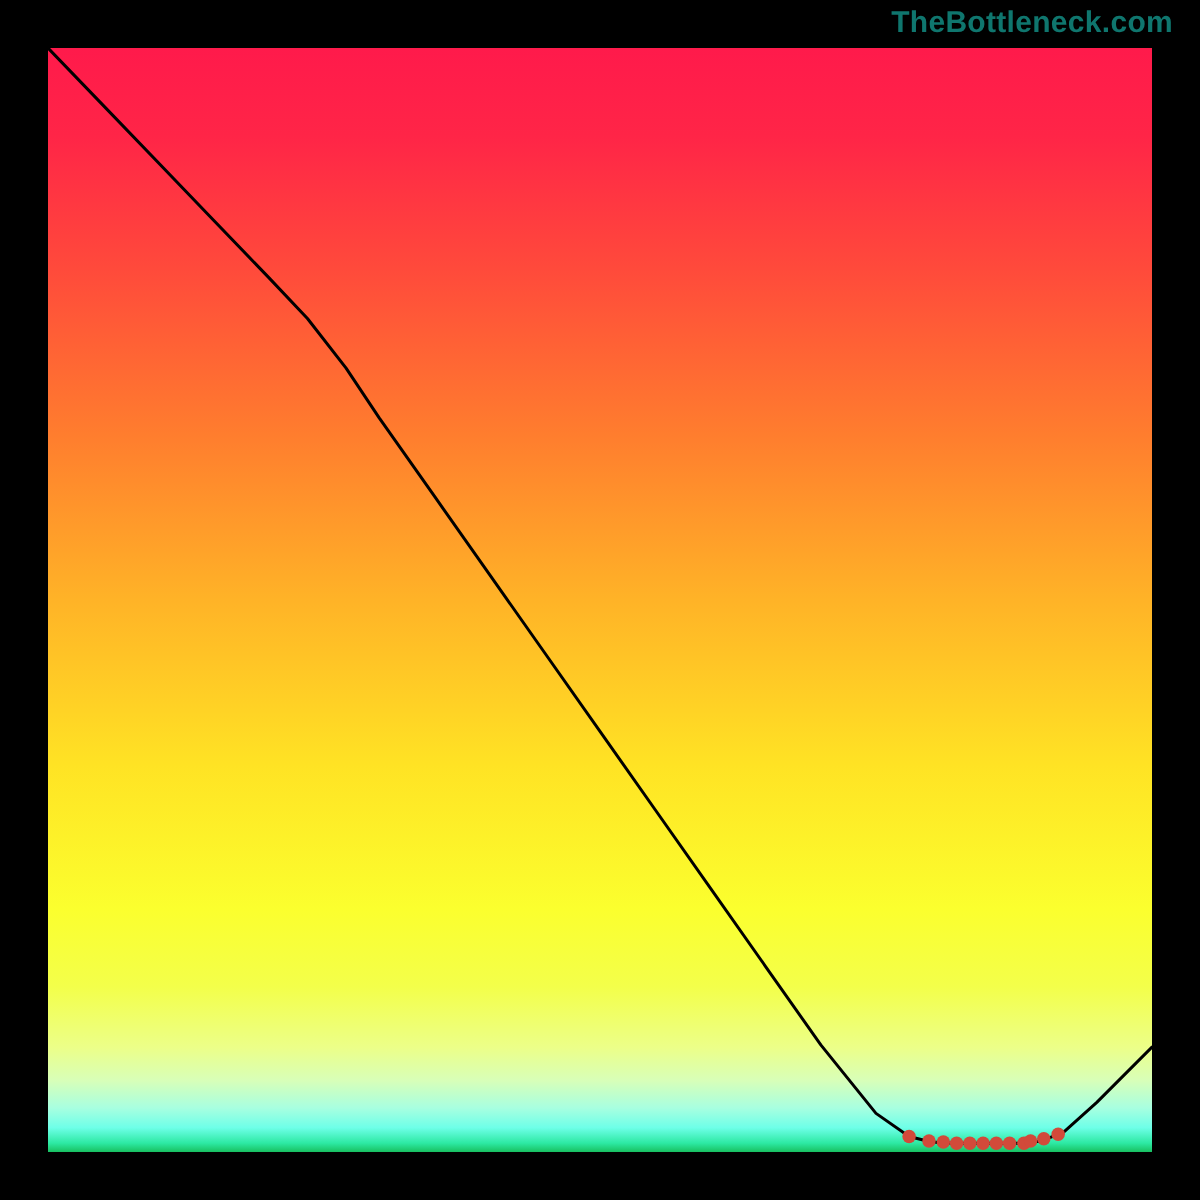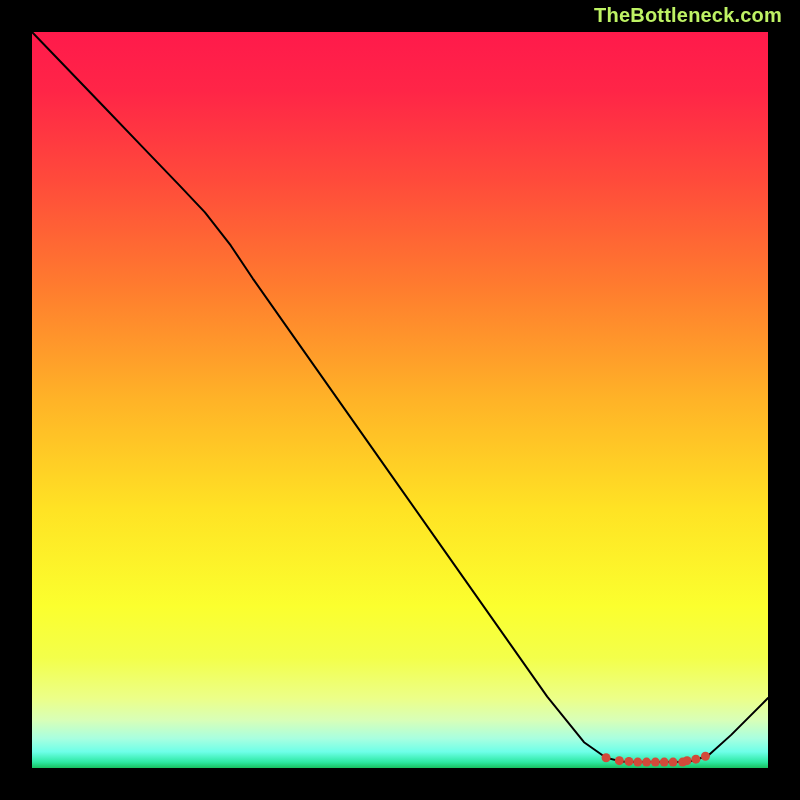--- a/index.html
+++ b/index.html
@@ -14,21 +14,21 @@
   .outer {
     position: relative;
     width: 800px;
     height: 800px;
     background: #000;
   }
   .watermark {
     position: absolute;
     top: 4px;
     right: 18px;
-    color: #bef264;
+    color: #0f766e;
     font-size: 20px;
     font-weight: bold;
     letter-spacing: 0.2px;
     user-select: none;
   }
   .plot-frame {
     position: absolute;
     left: 32px;
     top: 32px;
     width: 736px;

